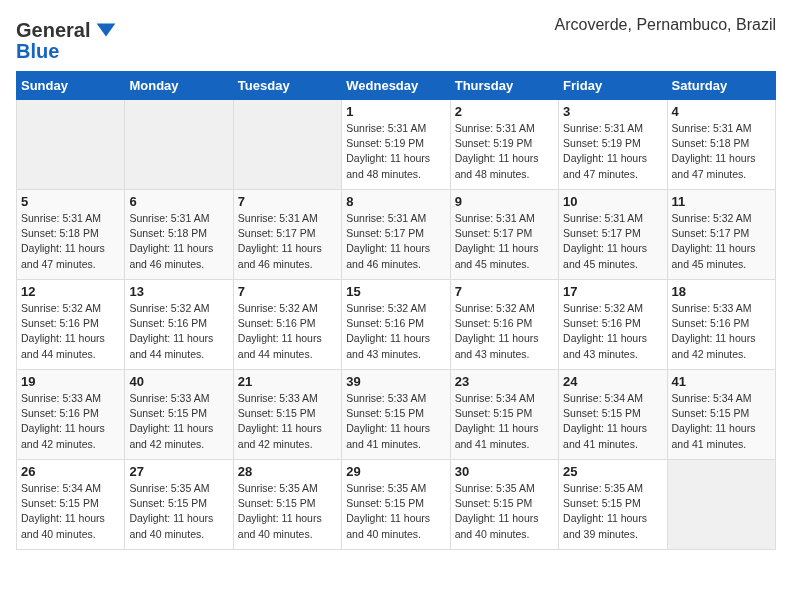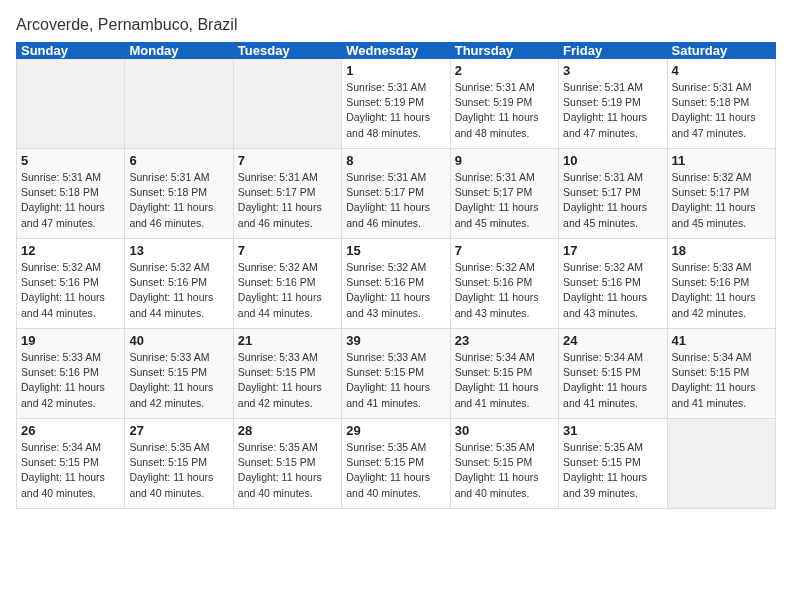--- a/index.html
+++ b/index.html
@@ -40,21 +40,21 @@
     }
     table {
       width: 100%;
       border-collapse: collapse;
     }
     thead tr {
       background-color: #1565c0;
       color: white;
     }
     thead th {
-      padding: 0 4px;
+      padding: 6px 4px;
       font-size: 13px;
       font-weight: bold;
       text-align: left;
       border: 1px solid #1565c0;
     }
     tbody tr {
       border-bottom: 1px solid #ddd;
     }
     tbody td {
       vertical-align: top;
@@ -81,20 +81,31 @@
       color: #333;
     }
     .empty-cell {
       background: #f0f0f0 !important;
     }
   </style>
 </head>
 <body>
 
 <div class="header">
+  <div class="logo">
+    <div>
+      <div style="display:flex;align-items:center;">
+        <span style="font-size:20px;font-weight:bold;color:#333;">General</span>
+        <svg class="logo-icon" viewBox="0 0 30 30" width="26" height="26">
+          <polygon points="5,8 25,8 15,22" fill="#1565c0"></polygon>
+        </svg>
+      </div>
+      <span style="font-size:20px;font-weight:bold;color:#1565c0;display:block;margin-top:-4px;">Blue</span>
+    </div>
+  </div>
   <div class="title-block">
     <h2>Arcoverde, Pernambuco, Brazil</h2>
   </div>
 </div>
 
 <table>
   <thead>
     <tr>
     <th>Sunday</th>
         <th>Monday</th>
@@ -232,19 +243,19 @@
         </td>
         <td>
           <span class="day-num">29</span>
           <div class="day-info">Sunrise: 5:35 AM<br>Sunset: 5:15 PM<br>Daylight: 11 hours and 40 minutes.</div>
         </td>
         <td>
           <span class="day-num">30</span>
           <div class="day-info">Sunrise: 5:35 AM<br>Sunset: 5:15 PM<br>Daylight: 11 hours and 40 minutes.</div>
         </td>
         <td>
-          <span class="day-num">31</span>
+          <span class="day-num">25</span>
           <div class="day-info">Sunrise: 5:35 AM<br>Sunset: 5:15 PM<br>Daylight: 11 hours and 39 minutes.</div>
         </td>
         <td class="empty-cell"></td>
       </tr>
     </tbody>
 </table>
 
 </body></html>

